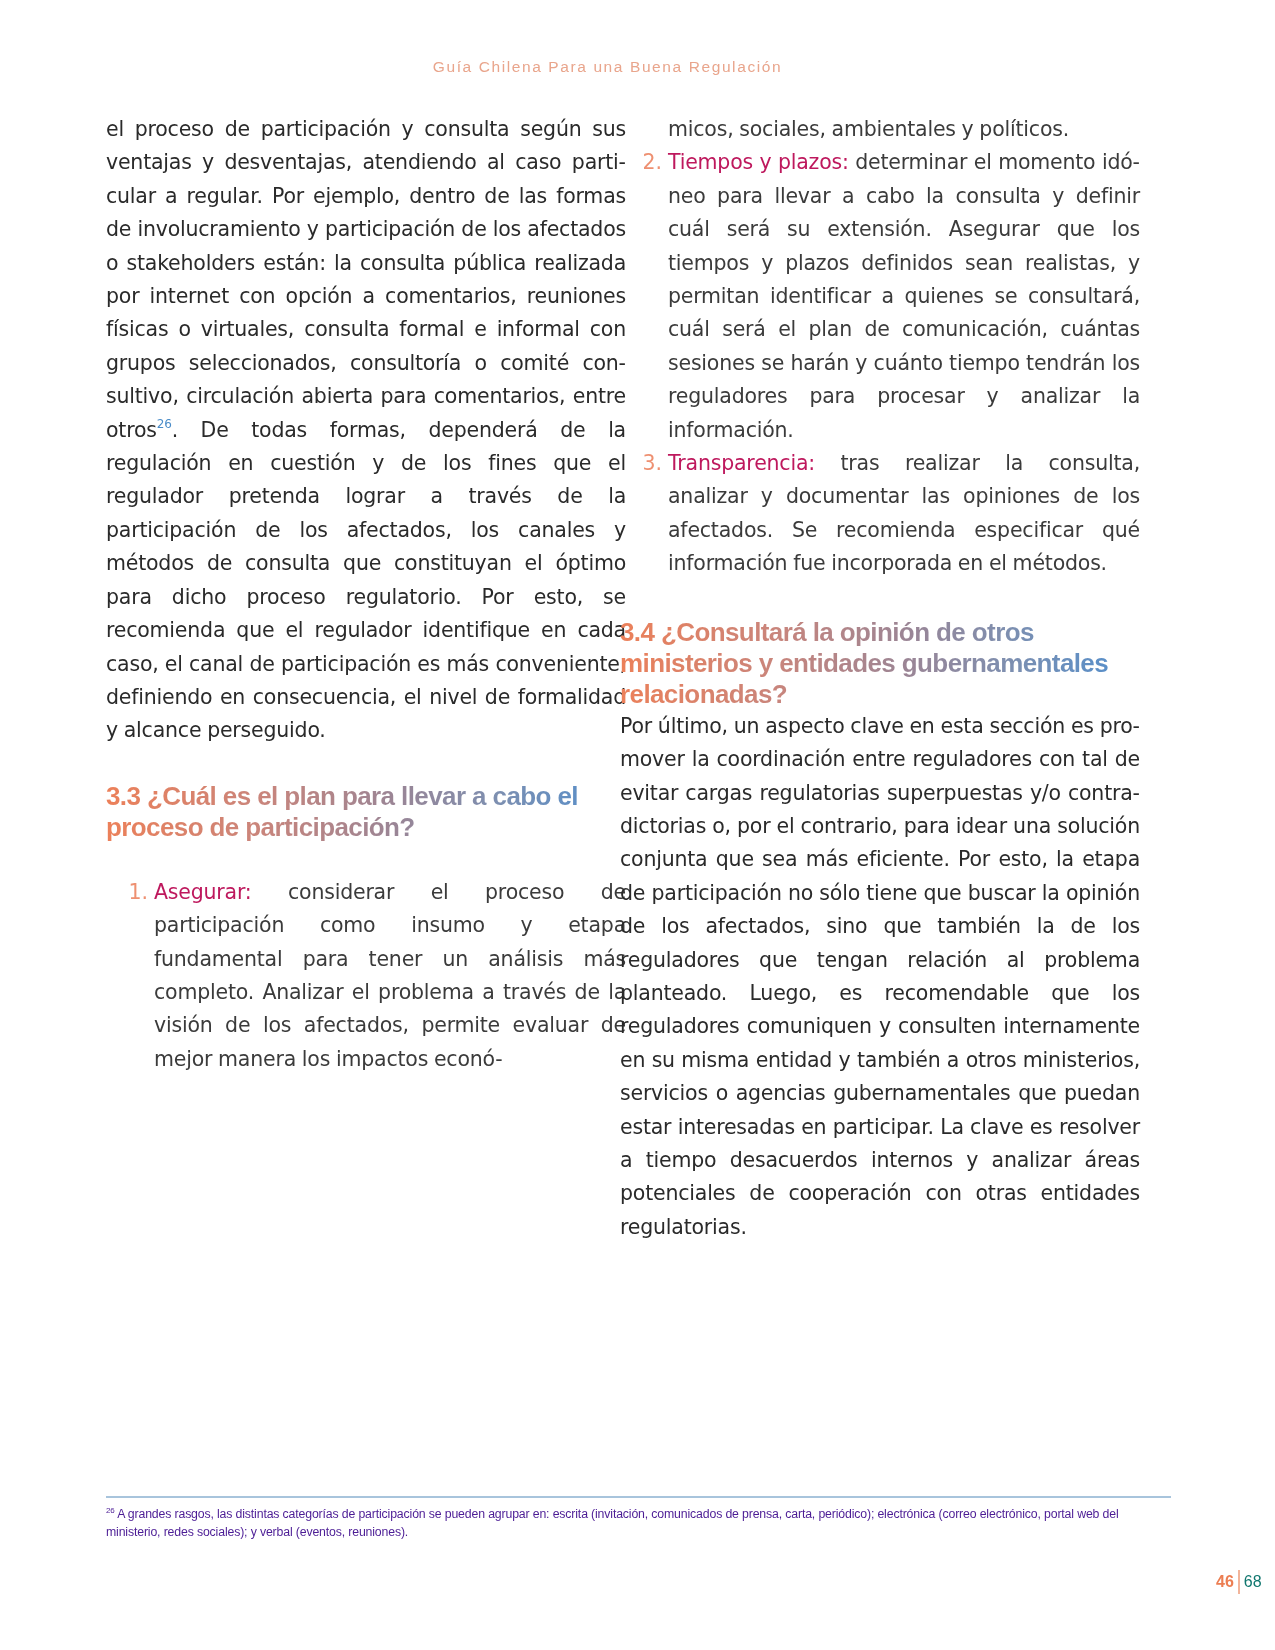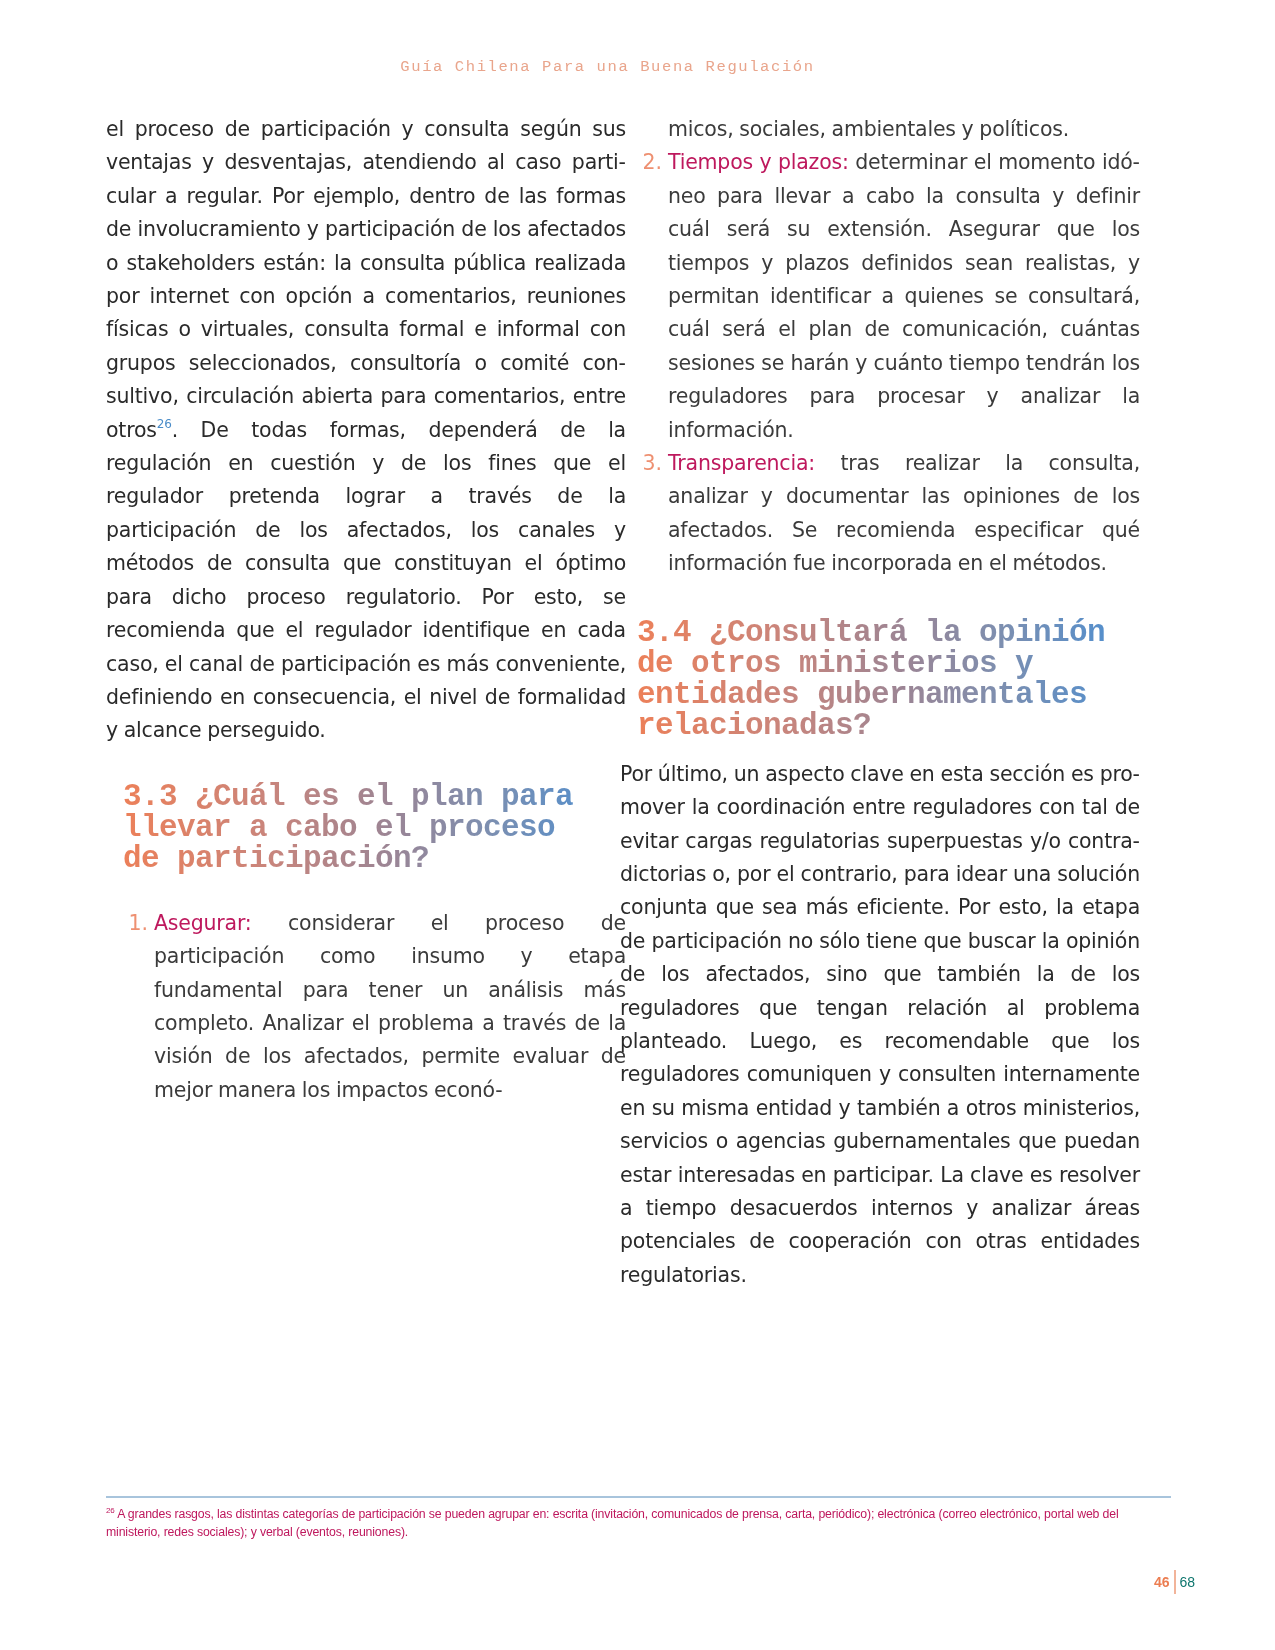--- a/index.html
+++ b/index.html
@@ -1,51 +1,51 @@
 <!DOCTYPE html>
 <html><head>
 <meta charset="utf-8">
 <style>
   html, body { margin: 0; padding: 0; background: #ffffff; }
   body { width: 1275px; height: 1650px; position: relative; overflow: hidden; font-family: "DejaVu Sans", sans-serif; }
   .running-header {
     position: absolute; top: 58px; left: 0; width: 1215px; text-align: center;
-    font-family: Liberation Mono, monospace; font-size: 15.5px; letter-spacing: 1.6px; color: #e9a58c;
+    font-family: Liberation Sans, sans-serif; font-size: 15.5px; letter-spacing: 1.6px; color: #e9a58c;
   }
   .col { position: absolute; top: 113px; width: 520px; }
   .col-left { left: 106px; }
   .col-right { left: 620px; }
   p.body {
     margin: 0; font-size: 20.5px; line-height: 33.4px; color: #2a2a2a; text-align: justify;
     text-align-last: left; hyphens: manual; word-spacing: -0.5px; letter-spacing: -0.2px;
   }
   sup.fn { font-size: 12px; color: #4a8cc8; vertical-align: 9px; line-height: 0; }
   h2.section {
-    margin: 17px; font-family: Liberation Mono, monospace; font-weight: bold; font-size: 31px; line-height: 31px;
+    margin: 0; font-family: Liberation Sans, sans-serif; font-weight: bold; font-size: 26px; line-height: 31px;
     letter-spacing: -0.6px;
     background: linear-gradient(90deg, #ec8059 0%, #c9857c 30%, #9b8595 55%, #7d8fb0 75%, #4f8fd0 100%);
     -webkit-background-clip: text; background-clip: text; color: transparent;
   }
   .list { margin: 0; padding: 0; list-style: none; }
   .list-item { position: relative; padding-left: 48px; }
   .list-item .num {
     position: absolute; left: 0; width: 42px; text-align: right; font-size: 20.5px; line-height: 33.4px; color: #ee9071;
   }
   .list-item p { color: #3b3b3b; }
   .term { color: #be185d; }
   .footnote-rule {
     position: absolute; left: 106px; top: 1496px; width: 1065px; height: 2px; background: #a8c4dc;
   }
   .footnote {
     position: absolute; left: 106px; top: 1506px; width: 1068px;
-    font-family: "Liberation Sans", sans-serif; font-size: 12.3px; line-height: 17.5px; color: #be185d; letter-spacing: -0.15px;
+    font-family: "Liberation Sans", sans-serif; font-size: 12.3px; line-height: 17.5px; color: #4c1d95; letter-spacing: -0.15px;
   }
   .footnote sup { font-size: 8px; vertical-align: 5px; line-height: 0; }
   .page-num {
-    position: absolute; top: 1570px; left: 1154px; font-family: "Liberation Sans", sans-serif; font-size: 14px;
+    position: absolute; top: 1570px; left: 1216px; font-family: "Liberation Sans", sans-serif; font-size: 16px;
     display: flex; align-items: center;
   }
   .page-current { color: #ec7e52; font-weight: bold; }
   .page-sep { display: inline-block; width: 2px; height: 24px; background: #f2b49a; margin: 0 4px; }
   .page-total { color: #0f766e; }
 </style>
 </head>
 <body>
 
 <div class="running-header">Guía Chilena Para una Buena Regulación</div>

